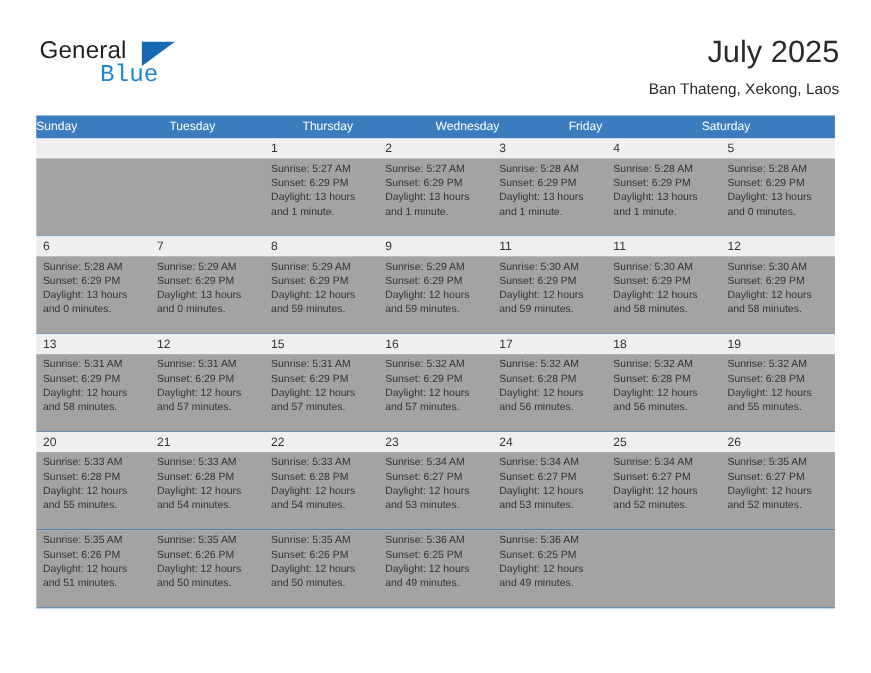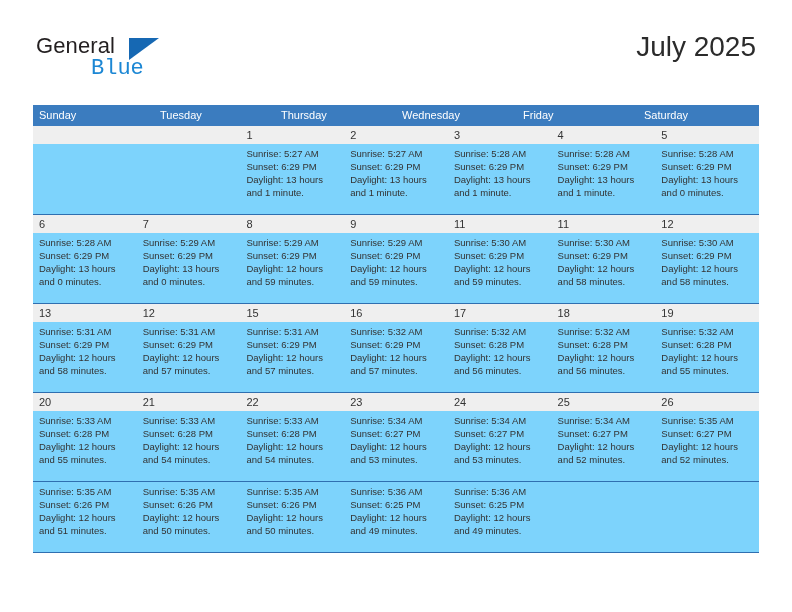--- a/index.html
+++ b/index.html
@@ -57,21 +57,21 @@
   .logo-blue {
     position: absolute;
     left: 55px;
     top: 23px;
     font-size: 22px;
     color: #1c87d4;
     font-family: Liberation Mono, monospace;
   }
   .title-block {
     position: absolute;
-    right: 36px;
+    right: 29px;
     top: 30px;
     text-align: right;
   }
   .cal-title {
     font-size: 28px;
     color: #2b2b2b;
     line-height: 34px;
     font-weight: normal;
     margin: 0;
   }
@@ -93,21 +93,20 @@
   .weekday-row {
     display: flex;
     background: #3b7cbf;
     height: 21px;
   }
   .weekday {
     flex: 1 1 0;
     color: #ffffff;
     font-size: 11px;
     line-height: 21px;
-    padding-left: 6px;
     box-sizing: border-box;
     white-space: nowrap;
     overflow: hidden;
   }
 
   .week-row {
     border-bottom: 1px solid #2f6fb0;
     background: #fcfcfc;
   }
   .week-row:first-of-type {
@@ -122,21 +121,21 @@
     flex: 1 1 0;
     font-size: 11px;
     line-height: 18px;
     color: #333333;
     padding-left: 6px;
     box-sizing: border-box;
   }
   .body-band {
     display: flex;
     height: 70px;
-    background: #7dd3fc;
+    background: #a3a3a3;
   }
   .body-cell {
     flex: 1 1 0;
     padding: 3px 6px 0 6px;
     box-sizing: border-box;
     font-size: 9.5px;
     line-height: 13px;
     color: #333333;
   }
   .body-cell .line {
@@ -155,20 +154,21 @@
   <div class="header">
 
     <div class="logo">
       <span class="logo-general">General</span>
       <span class="logo-triangle"></span>
       <span class="logo-blue">Blue</span>
     </div>
 
     <div class="title-block">
       <h1 class="cal-title">July 2025</h1>
+      <h2 class="cal-subtitle">Ban Thateng, Xekong, Laos</h2>
     </div>
 
   </div>
 
   <div class="calendar">
     <div class="weekday-row" id="weekday-row">
         <div class="weekday">Sunday</div>
         <div class="weekday">Tuesday</div>
         <div class="weekday">Thursday</div>
         <div class="weekday">Wednesday</div>

